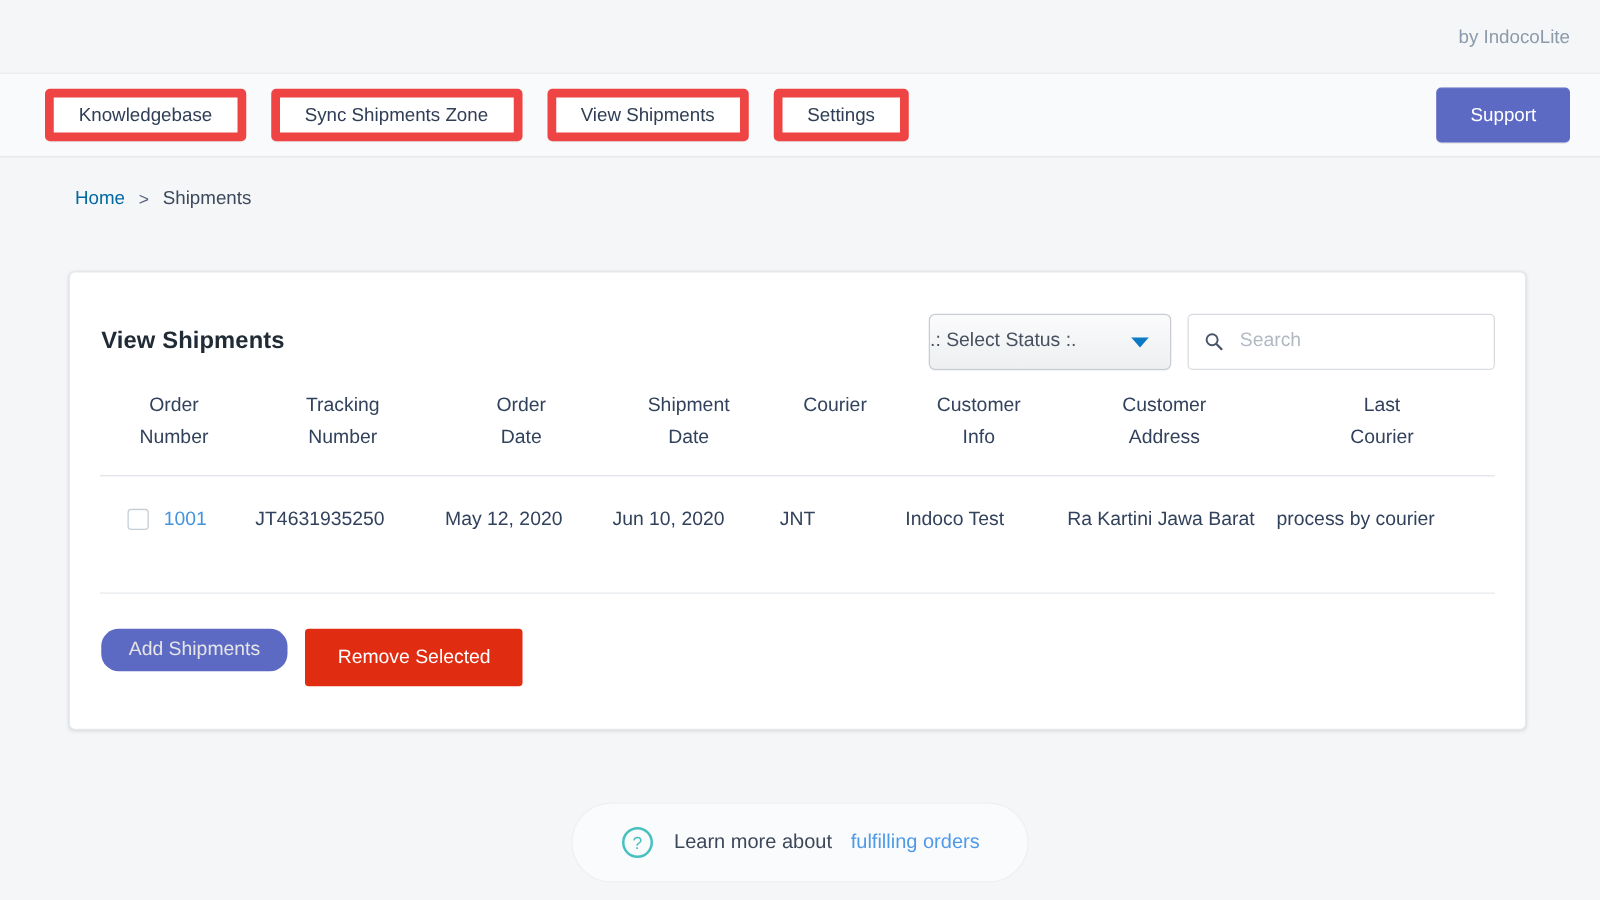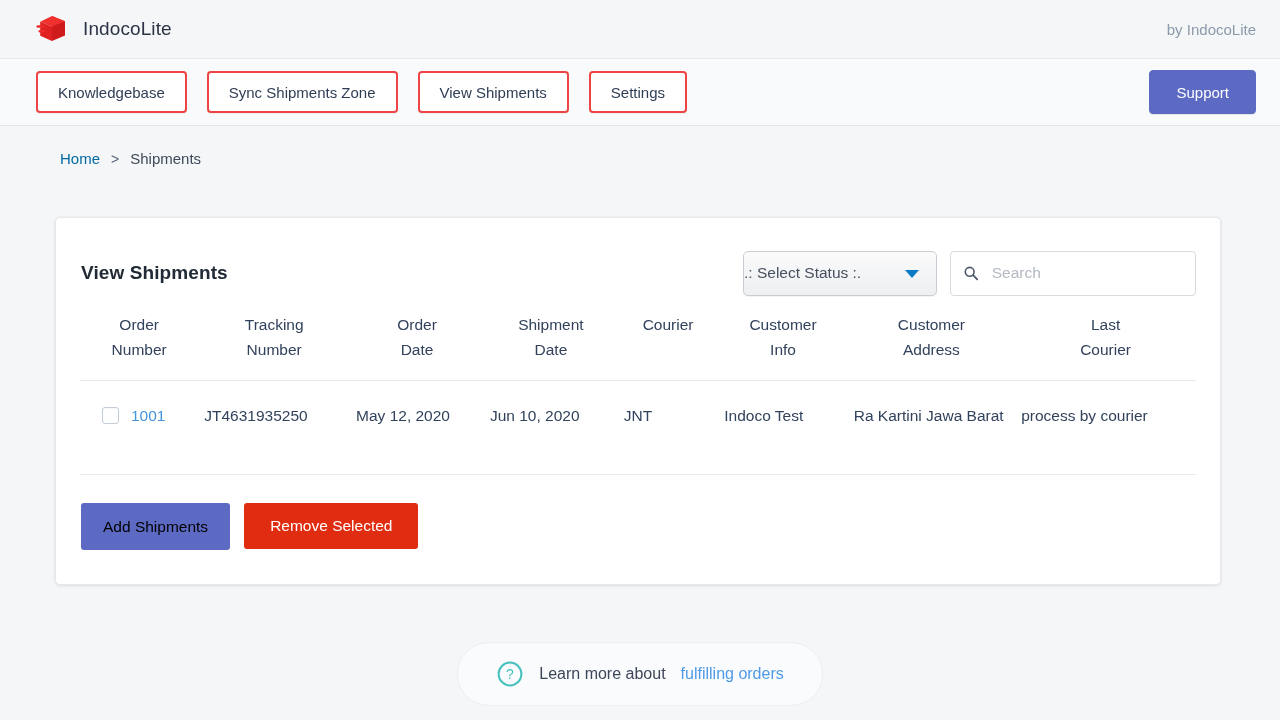--- a/index.html
+++ b/index.html
@@ -51,21 +51,21 @@
     background: #f9fafb;
     border-top: 1px solid #e6e9ec;
     border-bottom: 1px solid #e1e4e8;
     display: flex;
     align-items: center;
     padding: 0 24px 0 36px;
     gap: 20px;
   }
   .nav-btn {
     background: #ffffff;
-    border: 2px solid #ef4444;
+    border: 7px solid #ef4444;
     border-radius: 4px;
     padding: 0 20px;
     height: 42px;
     font-size: 15px;
     font-family: inherit;
     color: #2f3e55;
     cursor: pointer;
     box-shadow: 0 1px 0 rgba(22,29,37,0.05);
     display: inline-flex;
     align-items: center;
@@ -245,26 +245,26 @@
 
   
   .actions {
     display: flex;
     gap: 14px;
     margin-top: 28px;
     padding-left: 1px;
   }
   .btn-add {
     background: #5c6ac4;
-    color: #000000;
+    color: #e5e5e5;
     border: none;
-    border-radius: 3px;
+    border-radius: 14px;
     font-size: 15.5px;
     font-family: inherit;
-    height: 47px;
+    height: 34px;
     padding: 0 22px;
     cursor: pointer;
   }
   .btn-remove {
     background: #e02c11;
     color: #fff;
     border: none;
     border-radius: 3px;
     font-size: 15.5px;
     font-family: inherit;
@@ -296,30 +296,20 @@
   .help-link {
     color: #4f9ae8;
     text-decoration: none;
     cursor: pointer;
   }
 </style>
 </head>
 <body>
 
 <div class="topbar">
-  <div class="brand">
-    <svg class="brand-logo" viewBox="0 0 34 34">
-      <polygon points="16,4 29,9.2 29,23.5 16,29 16,14.5" fill="#cf1b1b"></polygon>
-      <polygon points="16,4 29,9.2 16,14.5 4.2,9.8" fill="#f0302f"></polygon>
-      <polygon points="4.2,9.8 16,14.5 16,29 4.2,23.8" fill="#e02121"></polygon>
-      <rect x="0.5" y="13.2" width="8.5" height="2.6" rx="1.3" fill="#ee2b2b"></rect>
-      <rect x="2.6" y="18.0" width="6.5" height="2.4" rx="1.2" fill="#ee2b2b"></rect>
-    </svg>
-    <span class="brand-name">IndocoLite</span>
-  </div>
   <span class="byline">by IndocoLite</span>
 </div>
 
 <div class="navbar">
   <button class="nav-btn">Knowledgebase</button>
   <button class="nav-btn">Sync Shipments Zone</button>
   <button class="nav-btn">View Shipments</button>
   <button class="nav-btn">Settings</button>
   <button class="support-btn">Support</button>
 </div>

